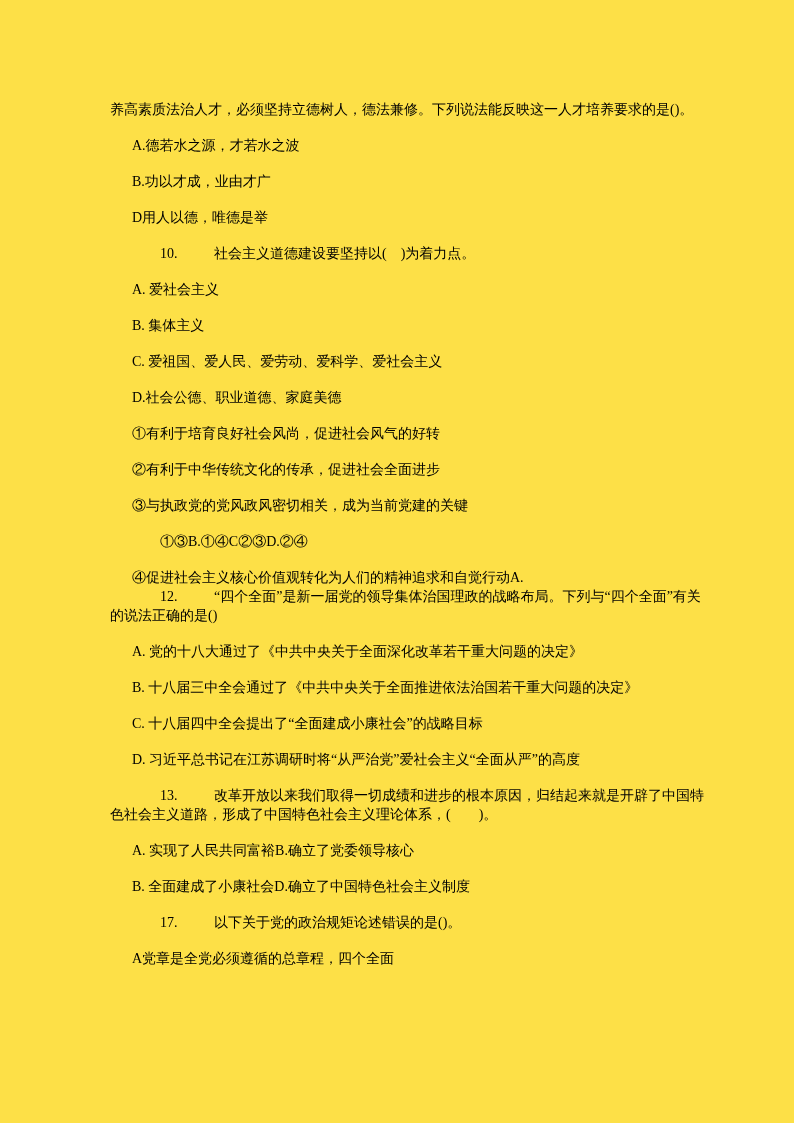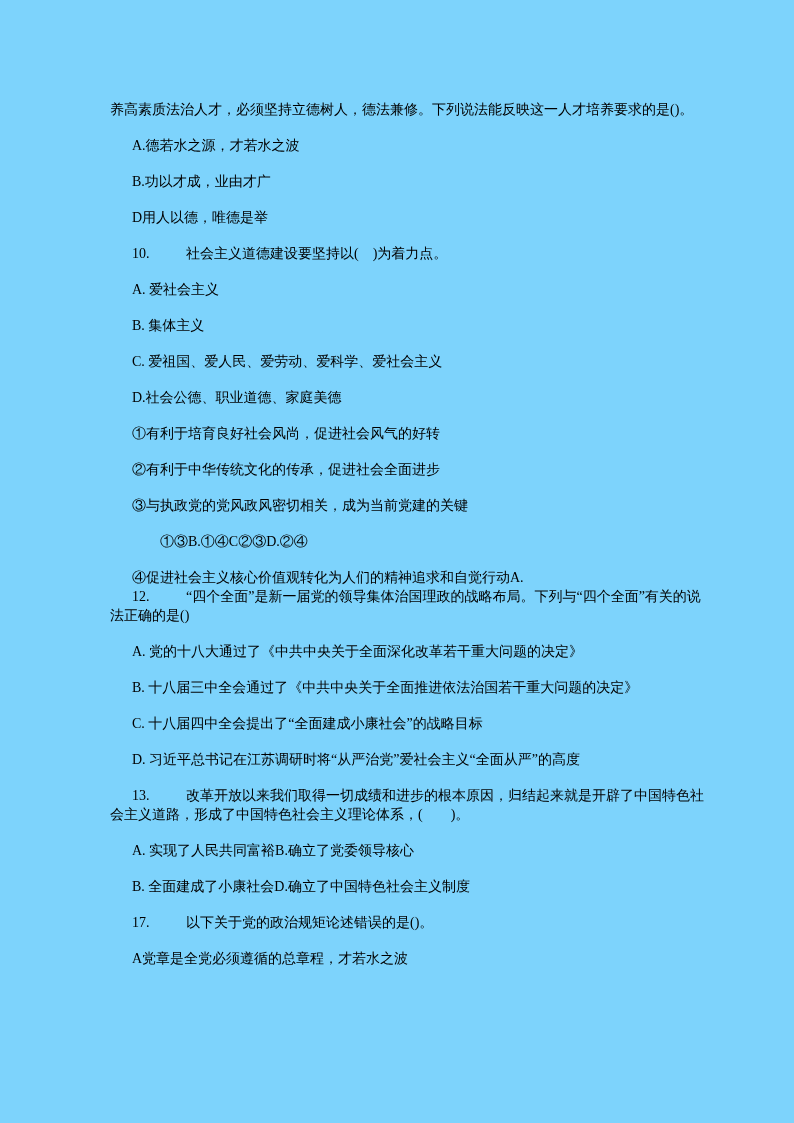--- a/index.html
+++ b/index.html
@@ -5,21 +5,21 @@
   html, body {
     margin: 0;
     padding: 0;
     background: #ffffff;
   }
   .page {
     position: relative;
     box-sizing: border-box;
     width: 794px;
     height: 1123px;
-    background: #7dd3fc;
+    background: #fde047;
     color: #000000;
     font-family: "Liberation Serif", "DejaVu Serif", serif;
     font-size: 14px;
     line-height: 19px;
     padding: 100px 90px 40px 110px;
     overflow: hidden;
   }
   .para {
     margin: 0 0 17px 0;
     text-align: left;
@@ -30,20 +30,21 @@
   
   .opt  { text-indent: 22px; }
   .stmt { text-indent: 22px; }
   .stmt-tight { text-indent: 22px; margin-bottom: 0; }
   
   .ans  { text-indent: 50px; }
   .qnum {
     display: inline-block;
     width: 54px;
     text-indent: 0;
+    margin-left: 28px;
   }
 </style>
 </head>
 <body>
 
 <div class="page">
 
   <p class="para">养高素质法治人才，必须坚持立德树人，德法兼修。下列说法能反映这一人才培养要求的是()。</p>
   <p class="para opt">A.德若水之源，才若水之波</p>
   <p class="para opt">B.功以才成，业由才广</p>
@@ -65,15 +66,15 @@
   <p class="para opt">A. 党的十八大通过了《中共中央关于全面深化改革若干重大问题的决定》</p>
   <p class="para opt">B. 十八届三中全会通过了《中共中央关于全面推进依法治国若干重大问题的决定》</p>
   <p class="para opt">C. 十八届四中全会提出了“全面建成小康社会”的战略目标</p>
   <p class="para opt">D. 习近平总书记在江苏调研时将“从严治党”爱社会主义“全面从严”的高度</p>
 
   <p class="para q"><span class="qnum">13.</span><span>改革开放以来我们取得一切成绩和进步的根本原因，归结起来就是开辟了中国特色社会主义道路，形成了中国特色社会主义理论体系，(　　)。</span></p>
   <p class="para opt">A. 实现了人民共同富裕B.确立了党委领导核心</p>
   <p class="para opt">B. 全面建成了小康社会D.确立了中国特色社会主义制度</p>
 
   <p class="para q"><span class="qnum">17.</span><span>以下关于党的政治规矩论述错误的是()。</span></p>
-  <p class="para opt">A党章是全党必须遵循的总章程，才若水之波</p>
+  <p class="para opt">A党章是全党必须遵循的总章程，四个全面</p>
 
 </div>
 
 </body></html>

